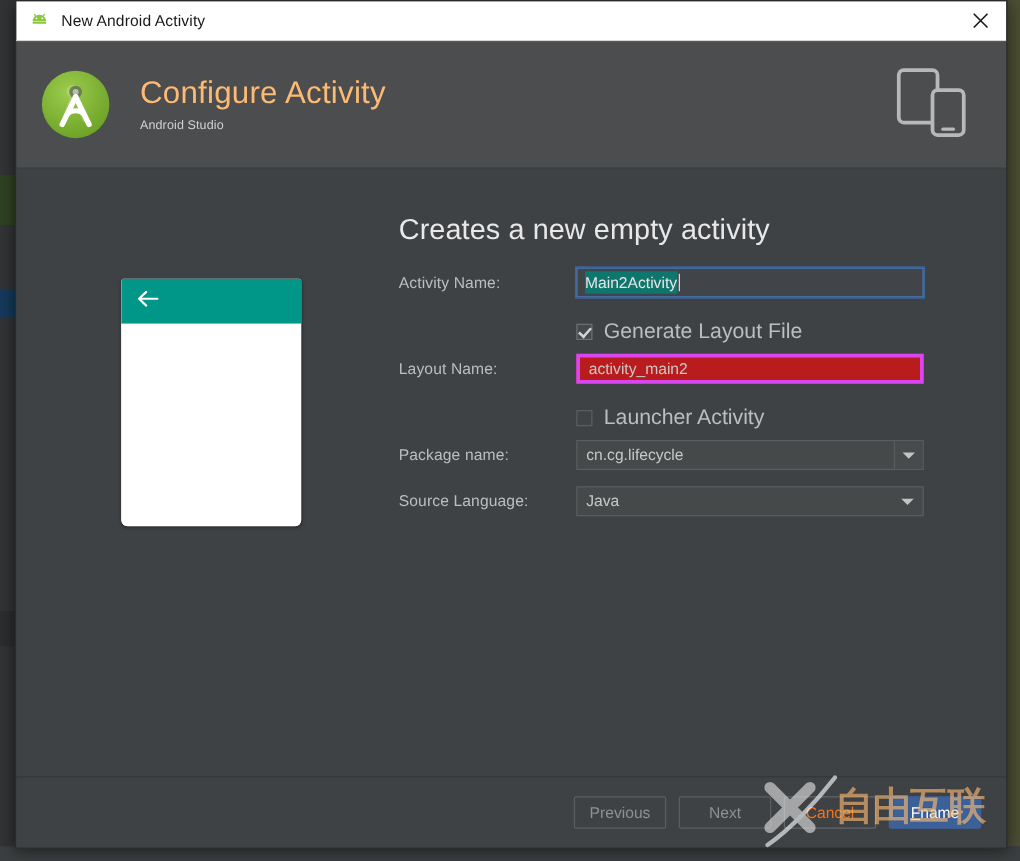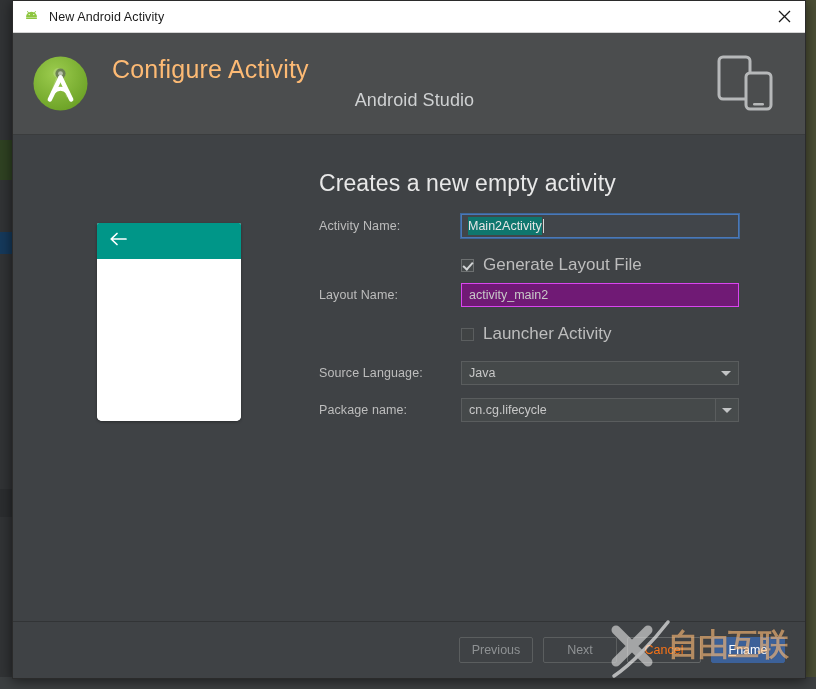--- a/index.html
+++ b/index.html
@@ -41,21 +41,21 @@
 
   
   #header{
     height:101px;background:#4b4d4e;flex:0 0 auto;position:relative;
     display:flex;align-items:center;padding:0 22px 0 18px;
     border-bottom:1px solid #3a3c3d;
   }
   #as-logo{width:59px;height:59px;flex:0 0 auto;}
   #header-texts{margin-left:22px;flex:1 1 auto;}
   #header-title{font-size:25px;color:#fdba74;line-height:1.1;font-weight:400;letter-spacing:.2px;}
-  #header-sub{font-size:18px;color:#cfd1d2;margin-top:7px;letter-spacing:.1px;text-align:center;}
+  #header-sub{font-size:10px;color:#cfd1d2;margin-top:7px;letter-spacing:.1px;}
   #devices-icon{flex:0 0 auto;margin-right:8px;}
 
   
   #body{flex:1 1 auto;position:relative;background:#3f4245;overflow:hidden;}
 
   
   #preview{
     position:absolute;left:84px;top:88px;width:144px;height:198px;
     background:#ffffff;border-radius:2px 2px 5px 5px;
     box-shadow:0 1px 3px rgba(0,0,0,.35);overflow:hidden;
@@ -69,21 +69,21 @@
     padding:35px 0 0 0;
   }
   #section-title{
     font-size:23px;color:#e8e8e8;font-weight:normal;margin:0 0 19px 12px;letter-spacing:.1px;
   }
   .row{display:flex;align-items:center;margin-bottom:17px;height:20px;padding-left:12px;}
   .row.gap{margin-top:11px;}
   .lbl{width:142px;flex:0 0 auto;font-size:12.5px;color:#bdbdbd;letter-spacing:.1px;}
 
   .field{
-    height:24px;box-sizing:border-box;background:#701a75;border:1px solid #d946ef;
+    height:24px;box-sizing:border-box;background:#b91c1c;border:3px solid #d946ef;
     display:flex;align-items:center;font-size:12.5px;color:#c8c8c8;
     padding:0 7px;width:278px;
   }
   .field.focused{
     border:1px solid #4a78b8;background:#41454a;outline:1px solid #3d6699;padding:0 6px;
   }
   .sel-text{background:#0f766e;color:#e6e6e6;padding:2px 0;}
   .caret{display:inline-block;width:1px;height:14px;background:#d8d8d8;margin-left:1px;}
 
   .combo{width:278px;height:24px;box-sizing:border-box;background:#45494a;border:1px solid #5a5d5e;display:flex;align-items:center;}
@@ -238,34 +238,34 @@
         <div class="field">
           <span>activity_main2</span>
         </div>
       </div>
 
       <div class="checkrow">
         <span class="cbox off"></span>
         <span class="ctext">Launcher Activity</span>
       </div>
 
+      <div class="row">
+        <span class="lbl">Package name:</span>
+        <div class="combo">
+          <span class="val">cn.cg.lifecycle</span>
+          <span class="arrowbox">
+              <i class="arrow-d"></i>
+            </span>
+        </div>
+      </div>
+
       <div class="row gap" style="margin-top:17px;">
         <span class="lbl">Source Language:</span>
         <div class="combo flat">
           <span class="val">Java</span>
-          <span class="arrowbox">
-              <i class="arrow-d"></i>
-            </span>
-        </div>
-      </div>
-
-      <div class="row">
-        <span class="lbl">Package name:</span>
-        <div class="combo">
-          <span class="val">cn.cg.lifecycle</span>
           <span class="arrowbox">
               <i class="arrow-d"></i>
             </span>
         </div>
       </div>
 
     </div>
 
   </div>
 

